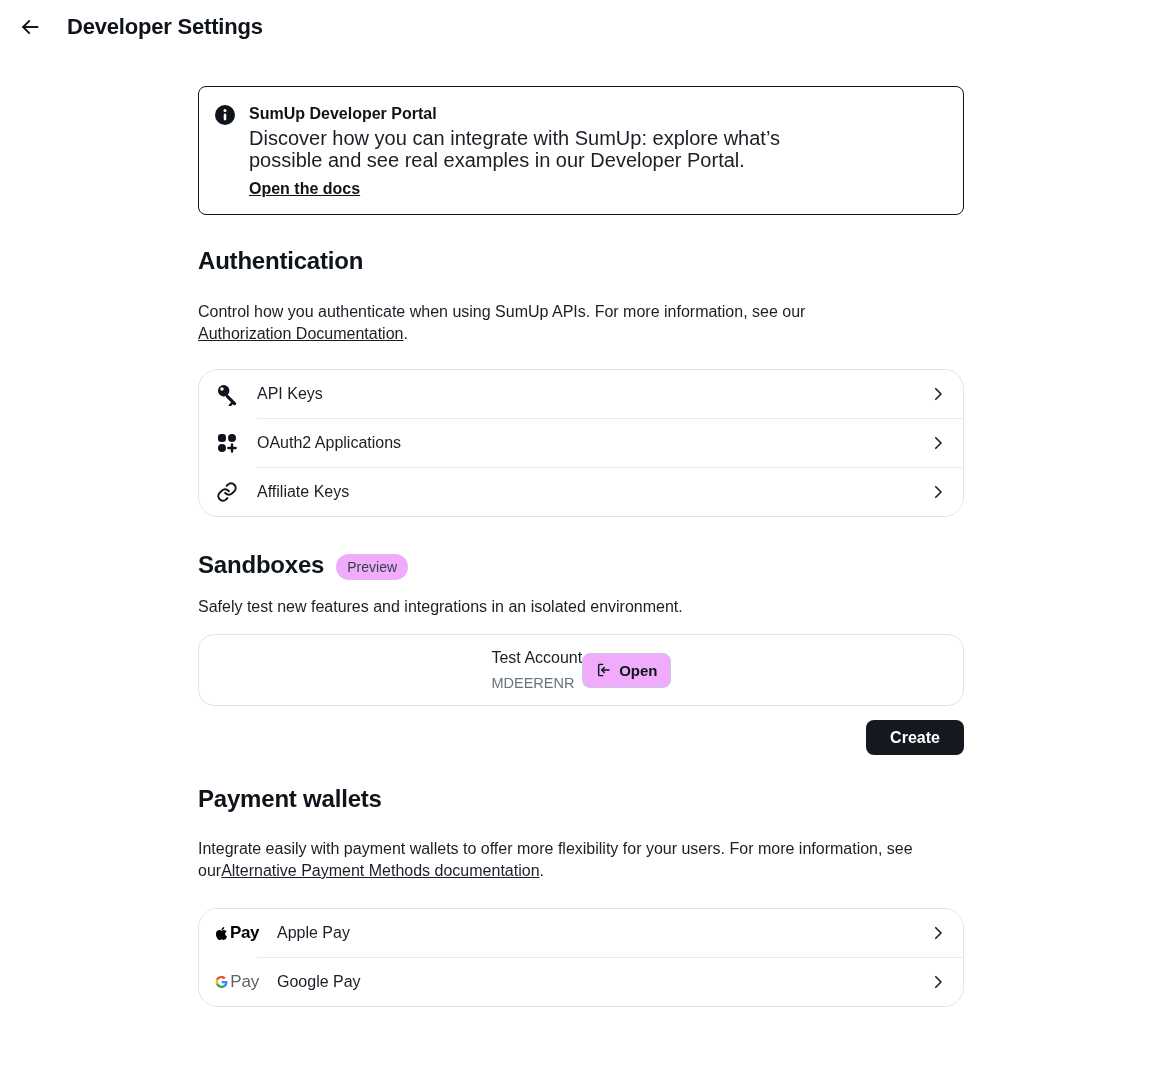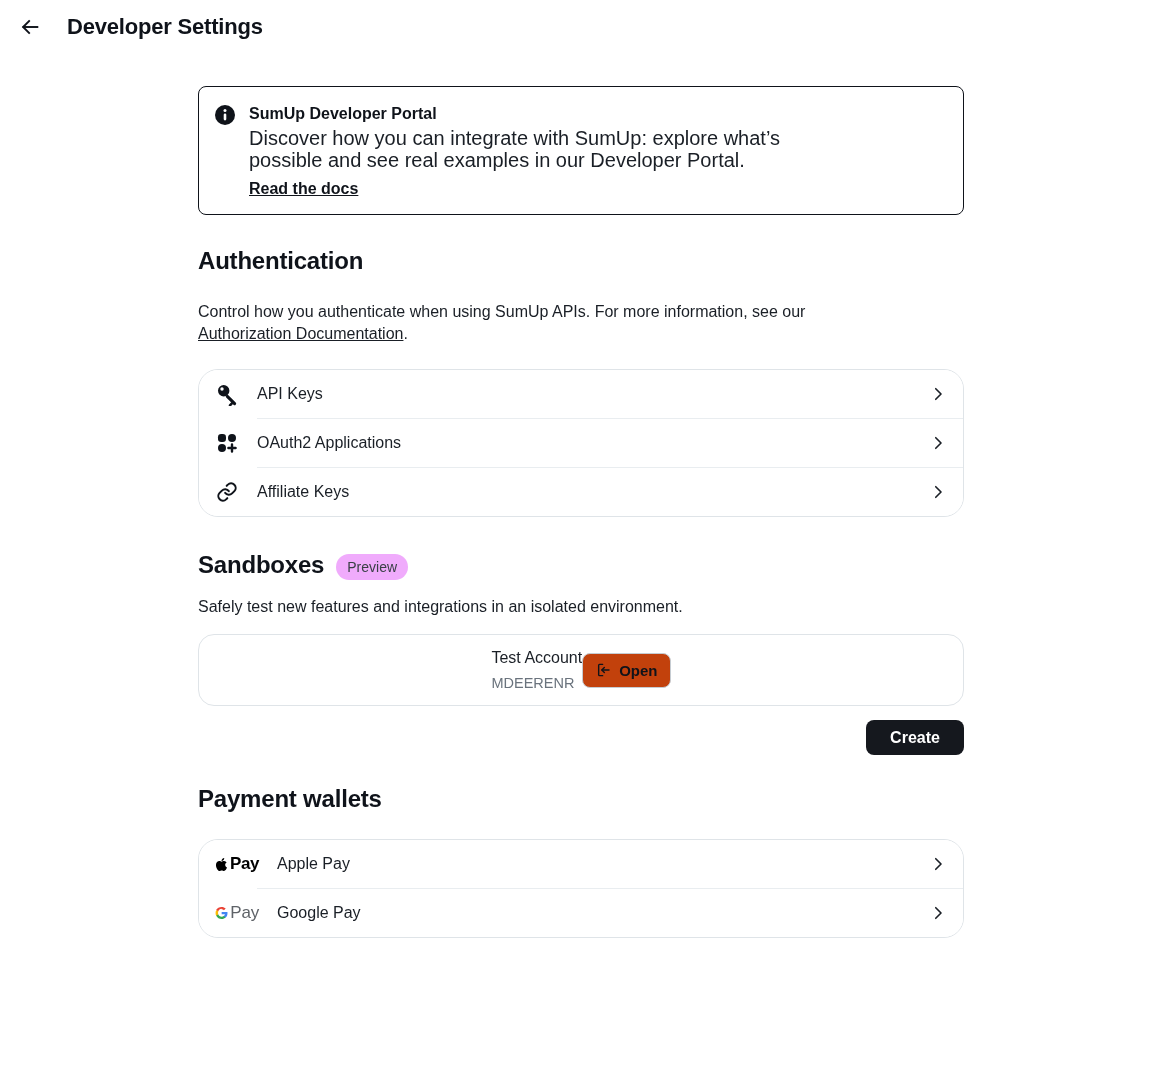--- a/index.html
+++ b/index.html
@@ -121,21 +121,21 @@
     align-items: center;
     justify-content: center;
     min-height: 72px;
   }
   .account-name { font-size: 16px; color: #1a1f26; line-height: 22px; }
   .account-code { font-size: 14.5px; color: #6a737d; line-height: 20px; margin-top: 4px; }
   .open-btn {
     display: flex;
     align-items: center;
     gap: 8px;
-    background: #c2410c;
+    background: #f0abfc;
     border: 1px solid #c6ccd2;
     border-radius: 8px;
     padding: 8px 12px;
     font-family: inherit;
     font-size: 15px;
     font-weight: 700;
     color: #0f131a;
     cursor: pointer;
   }
   .open-btn svg { width: 16px; height: 16px; }
@@ -176,21 +176,21 @@
     <span class="banner-icon">
       <svg width="20" height="20" viewBox="0 0 20 20">
         <circle cx="10" cy="10" r="10" fill="#0f131a"></circle>
         <circle cx="10" cy="5.6" r="1.5" fill="#fff"></circle>
         <rect x="8.7" y="8.4" width="2.6" height="7" rx="1.3" fill="#fff"></rect>
       </svg>
     </span>
     <div>
       <div class="banner-title">SumUp Developer Portal</div>
       <div class="banner-body">Discover how you can integrate with SumUp: explore what’s possible and see real examples in our Developer Portal.</div>
-      <a class="banner-link">Read the docs</a>
+      <a class="banner-link">Open the docs</a>
     </div>
   </section>
 
   <h2 class="section-heading">Authentication</h2>
   <p class="section-desc"><span>Control how you authenticate when using SumUp APIs. For more information, see our </span><a class="text-link">Authorization Documentation</a><span>.</span></p>
 
   <div class="card">
     <div class="list-row">
       <span class="row-icon">
         <svg width="24" height="24" viewBox="0 0 24 24">
@@ -262,20 +262,21 @@
       </span>
       <span>Open</span>
     </button>
   </div>
 
   <div class="create-row">
     <button class="create-btn">Create</button>
   </div>
 
   <h2 class="section-heading" style="margin-top:30px">Payment wallets</h2>
+  <p class="section-desc" style="margin-top:25px"><span>Integrate easily with payment wallets to offer more flexibility for your users. For more information, see our</span><a class="text-link">Alternative Payment Methods documentation</a><span>.</span></p>
 
   <div class="card" style="margin-top:26px">
     <div class="list-row">
       <span class="wallet-logo">
         <svg width="13" height="15" viewBox="0 0 384 512" fill="#000">
           <path d="M318.7 268.7c-.2-36.7 16.4-64.4 50-84.8-18.8-26.9-47.2-41.7-84.7-44.6-35.5-2.8-74.3 20.7-88.5 20.7-15 0-49.4-19.7-76.4-19.7C63.3 140.3 4 184.8 4 273.5q0 39.3 14.4 81.2c12.8 36.7 59 126.7 107.2 125.2 25.2-.6 43-17.9 75.8-17.9 31.8 0 48.3 17.9 76.4 17.9 48.6-.7 90.4-82.5 102.6-119.3-65.2-30.7-61.7-90-61.7-91.9zm-56.6-164.2c27.3-32.4 24.8-61.9 24-72.5-24.1 1.4-52 16.4-67.9 34.9-17.5 19.8-27.8 44.3-25.6 71.9 26.1 2 49.9-11.4 69.5-34.3z"></path>
         </svg>
         <span class="applepay-text">Pay</span>
       </span>
       <span class="row-label">Apple Pay</span>

